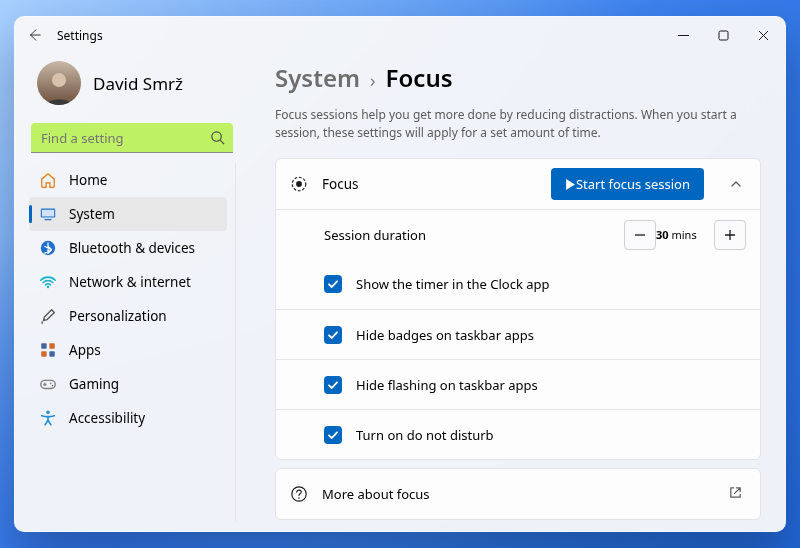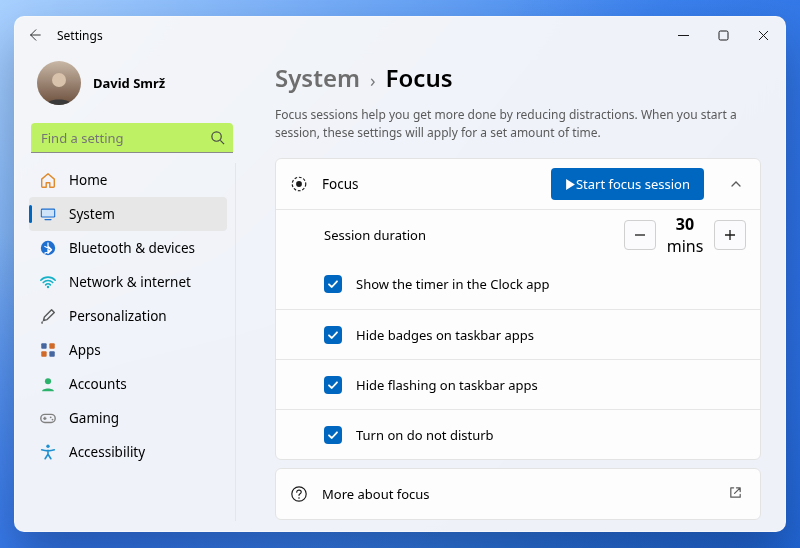--- a/index.html
+++ b/index.html
@@ -34,21 +34,21 @@
   .titlebar{height:36px;display:flex;align-items:center;padding:0 6px 0 10px;position:relative}
   .back{width:20px;height:20px;display:flex;align-items:center;justify-content:center;margin-right:12px}
   .tb-title{font-size:12px}
   .controls{position:absolute;right:2px;top:0;height:36px;display:flex}
   .cbtn{width:40px;display:flex;align-items:center;justify-content:center}
   .body{flex:1;display:flex;min-height:0}
   .sidebar{width:230px;padding:2px 10px 10px 14px;display:flex;flex-direction:column;min-height:0}
   .profile{display:flex;align-items:center;gap:12px;padding:6px 4px 14px 8px}
   .avatar{width:44px;height:44px;border-radius:50%;background:linear-gradient(#c9b8a7,#6c4f3d);display:flex;align-items:flex-end;justify-content:center;overflow:hidden}
   .avatar svg{width:40px;height:40px}
-  .pname{font-weight:700;font-size:13px}
+  .pname{font-weight:400;font-size:17px}
   .search{margin:4px 2px 10px 2px;position:relative}
   .search input{width:100%;height:30px;border:none;border-bottom:1.5px solid #8a8a8a;background:#bef264;border-radius:4px 4px 0 0;padding:0 30px 0 10px;font-size:13px;outline:none}
   .search .sicon{position:absolute;right:8px;top:7px}
   .nav{flex:1;overflow:hidden;border-right:1px solid var(--divider);margin-right:-1px;padding-right:8px}
   .nav-item{display:flex;align-items:center;gap:12px;height:34px;padding:0 10px;border-radius:4px;font-size:13.5px;position:relative;cursor:default}
   .nav-item.selected{background:var(--sel)}
   .nav-item.selected::before{content:"";position:absolute;left:0;top:8px;bottom:8px;width:3px;background:var(--accent);border-radius:3px}
   .nicon{width:18px;height:18px;display:flex;align-items:center;justify-content:center}
   .main{flex:1;padding:6px 24px 14px 30px;overflow:auto;min-width:0}
   .crumbs{display:flex;align-items:baseline;gap:10px;margin:2px 0 6px}
@@ -60,21 +60,21 @@
   .row{display:flex;align-items:center;min-height:50px;padding:0 14px;border-top:1px solid var(--divider)}
   .row:first-child{border-top:none}
   .row.head{padding:8px 10px 8px 14px;gap:14px}
   .row.head .label{flex:1;font-size:13.5px}
   .primary-btn{background:var(--accent);color:#fff;border:none;border-radius:4px;height:32px;padding:0 14px;font-size:13px;display:flex;align-items:center;gap:0;cursor:pointer}
   .chev{width:28px;height:28px;display:flex;align-items:center;justify-content:center;margin-left:4px}
   .row.indent{padding-left:48px}
   .row .rlabel{font-size:13px;flex:1}
   .stepper{display:flex;align-items:center}
   .sbtn{width:32px;height:30px;border:1px solid #d0d0d0;background:#fbfbfd;border-radius:4px;display:flex;align-items:center;justify-content:center;cursor:pointer}
-  .sval{width:58px;text-align:center;font-size:16px}
+  .sval{width:58px;font-size:11px}
   .chk{width:18px;height:18px;border-radius:4px;background:var(--accent);display:flex;align-items:center;justify-content:center;margin-right:14px}
   .chk svg{stroke:#fff}
   .more .row{gap:14px}
   .more .open{width:18px;height:18px}
   .ficon{width:18px;height:18px;display:flex;align-items:center;justify-content:center}
   svg{display:block}
 </style>
 </head>
 <body>
 
@@ -183,29 +183,20 @@
                 <rect x="11.5" y="2.5" width="6" height="6" rx="1" fill="#d06a2b"></rect>
                 <rect x="2.5" y="11.5" width="6" height="6" rx="1" fill="#d06a2b"></rect>
                 <rect x="11.5" y="11.5" width="6" height="6" rx="1" fill="#4666a0"></rect>
               </svg>
             </span>
             <span>Apps</span>
           </div>
           <div class="nav-item">
             <span class="nicon">
               <svg width="18" height="18" viewBox="0 0 20 20">
-                <circle cx="10" cy="7" r="3.4" fill="#2cb36b"></circle>
-                <path d="M3.5 18c0-4 13-4 13 0" fill="#2cb36b"></path>
-              </svg>
-            </span>
-            <span>Accounts</span>
-          </div>
-          <div class="nav-item">
-            <span class="nicon">
-              <svg width="18" height="18" viewBox="0 0 20 20">
                 <rect x="2" y="6" width="16" height="9" rx="4.5" fill="none" stroke="#808080" stroke-width="1.6"></rect>
                 <path d="M6.5 8.7v3.6M4.7 10.5h3.6" stroke="#808080" stroke-width="1.5"></path>
                 <circle cx="13" cy="9.3" r="1" fill="#808080"></circle>
                 <circle cx="15" cy="11.7" r="1" fill="#808080"></circle>
               </svg>
             </span>
             <span>Gaming</span>
           </div>
           <div class="nav-item">
             <span class="nicon">

